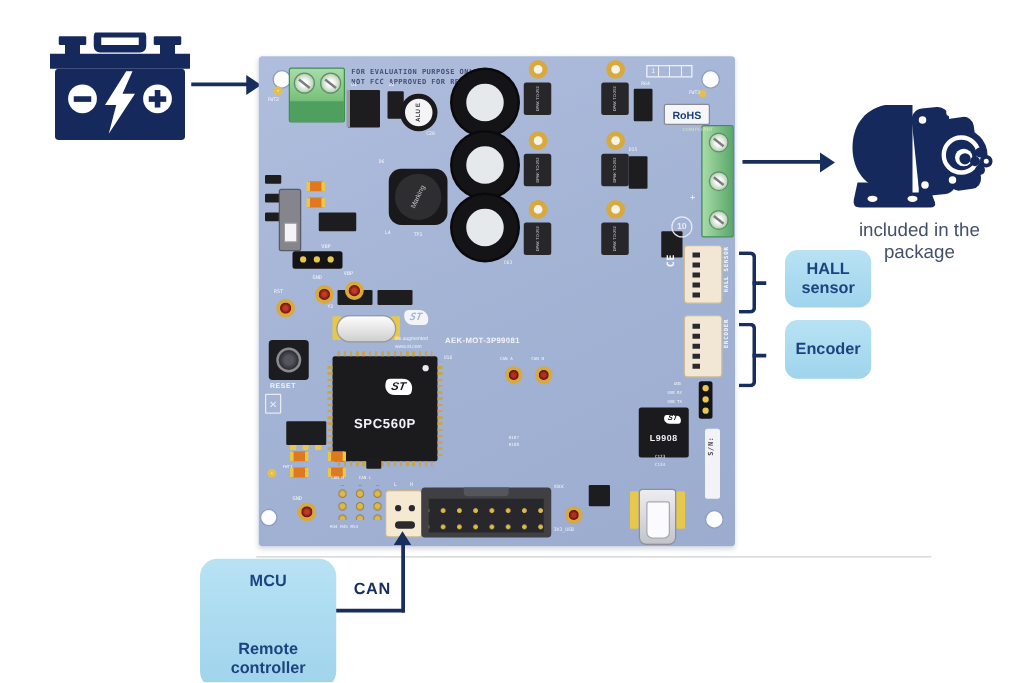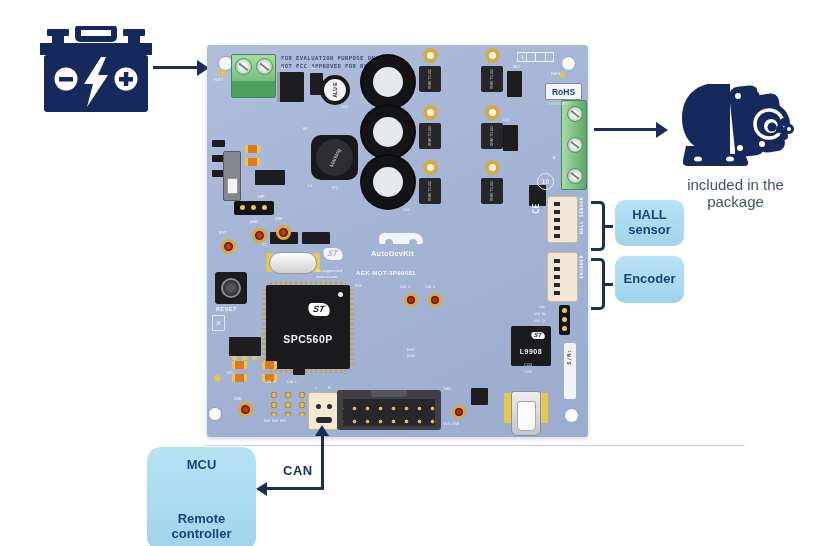--- a/index.html
+++ b/index.html
@@ -6,21 +6,21 @@
   .canvas{position:relative;width:822px;height:546px;background:#fff;overflow:hidden;
           font-family:"Liberation Sans",sans-serif;}
   
   .aline{position:absolute;background:#182e5c;}
   .ahead-r{position:absolute;width:0;height:0;border-left:12px solid #182e5c;border-top:8px solid transparent;border-bottom:8px solid transparent;}
   .ahead-l{position:absolute;width:0;height:0;border-right:11px solid #182e5c;border-top:7px solid transparent;border-bottom:7px solid transparent;}
   .ahead-u{position:absolute;width:0;height:0;border-bottom:11px solid #182e5c;border-left:7px solid transparent;border-right:7px solid transparent;}
   
   .blabel{position:absolute;background:linear-gradient(#b8e2f4,#9fd4ec);border-radius:10px;
           color:#1c4380;font-weight:bold;display:flex;align-items:center;justify-content:center;
-          text-align:center;font-size:13px;line-height:1.15;}
+          text-align:center;font-size:13px;line-height:1.15;margin-left:13px;}
   .preline{white-space:pre-line;}
   .bracket{position:absolute;width:11px;border:3px solid #182e5c;border-left:none;border-radius:0 5px 5px 0;}
   .bracket::after{content:"";position:absolute;right:-11px;top:50%;margin-top:-1.5px;width:11px;height:3px;background:#182e5c;}
   .canlbl{position:absolute;color:#182e5c;font-weight:bold;font-size:13px;letter-spacing:0.5px;}
   .caption{position:absolute;color:#44506b;font-size:15px;text-align:center;}
   
   .board{position:absolute;left:207px;top:45px;width:381px;height:392px;border-radius:3px;
          background:linear-gradient(155deg,#b0bedd 0%,#a4b4d5 45%,#9baccf 100%);
          box-shadow:0 2px 4px rgba(90,100,130,0.25);}
   .board *{position:absolute;box-sizing:border-box;}
@@ -129,21 +129,21 @@
       <div class="screw" style="left:24px;top:3px;width:17px;height:17px"></div>
       <div style="left:0;bottom:0;width:100%;height:16px;background:#4f9f5f;border-radius:0 0 2px 2px"></div>
     </div>
 
     <div class="term-r" style="left:354px;top:55px;width:26px;height:90px">
       <div class="screw" style="left:5px;top:5px;width:16px;height:16px"></div>
       <div class="screw" style="left:5px;top:36px;width:16px;height:16px"></div>
       <div class="screw" style="left:5px;top:67px;width:16px;height:16px"></div>
     </div>
 
-    <div class="rohsbox" style="left:338px;top:38px">RoHS</div>
+    <div class="rohsbox" style="left:324px;top:38px">RoHS</div>
     <div class="rohssub" style="left:339px;top:57px">COMPLIANT</div>
 
     <div class="smdk" style="left:70px;top:27px;width:27px;height:30px;border-left:3px solid #9a9aa2"></div>
     <div class="smdk" style="left:103px;top:28px;width:13px;height:22px"></div>
 
     <div class="bigcap" style="left:155px;top:11px"></div>
     <div class="bigcap" style="left:155px;top:61px"></div>
     <div class="bigcap" style="left:155px;top:111px"></div>
 
     <div class="alucap" style="left:113px;top:30px">ALU E</div>
@@ -222,27 +222,20 @@
     </div>
 
     <div style="left:116px;top:203px">
         <span class="stlogo silk">ST</span>
       </div>
     <div class="whtxt" style="left:109px;top:223px;font-size:4px">life.augmented</div>
     <div class="whtxt" style="left:109px;top:229px;font-size:4px">www.st.com</div>
 
     <div class="whtxt" style="left:149px;top:224px;font-size:6.2px;font-weight:bold;letter-spacing:0.3px">AEK-MOT-3P99081</div>
 
-    <div style="left:158px;top:188px;width:70px;height:32px">
-      <div style="left:14px;top:0;width:44px;height:11px;background:#f2f4f8;border-radius:7px 12px 3px 3px">
-        <div style="left:6px;bottom:-3px;width:8px;height:8px;background:#a4b4d5;border-radius:50%"></div>
-        <div style="right:6px;bottom:-3px;width:8px;height:8px;background:#a4b4d5;border-radius:50%"></div>
-      </div>
-      <div class="whtxt" style="left:6px;top:16px;font-size:7.5px;font-weight:bold;letter-spacing:0.2px">AutoDevKit</div>
-    </div>
 
     <div style="left:8px;top:227px;width:32px;height:32px;background:#1c1c1f;border-radius:3px">
       <div style="left:6px;top:6px;width:20px;height:20px;border-radius:50%;background:radial-gradient(#55555e 30%,#26262a 75%);border:2px solid #8a8a92"></div>
     </div>
     <div class="whtxt" style="left:9px;top:261px;font-size:5.5px;font-weight:bold;letter-spacing:0.5px">RESET</div>
 
     <div class="weee" style="left:5px;top:270px">✕</div>
 
     <div class="smdk" style="left:22px;top:292px;width:32px;height:19px">
       <div class="pady" style="left:3px;bottom:-4px;width:5px;height:4px"></div>

